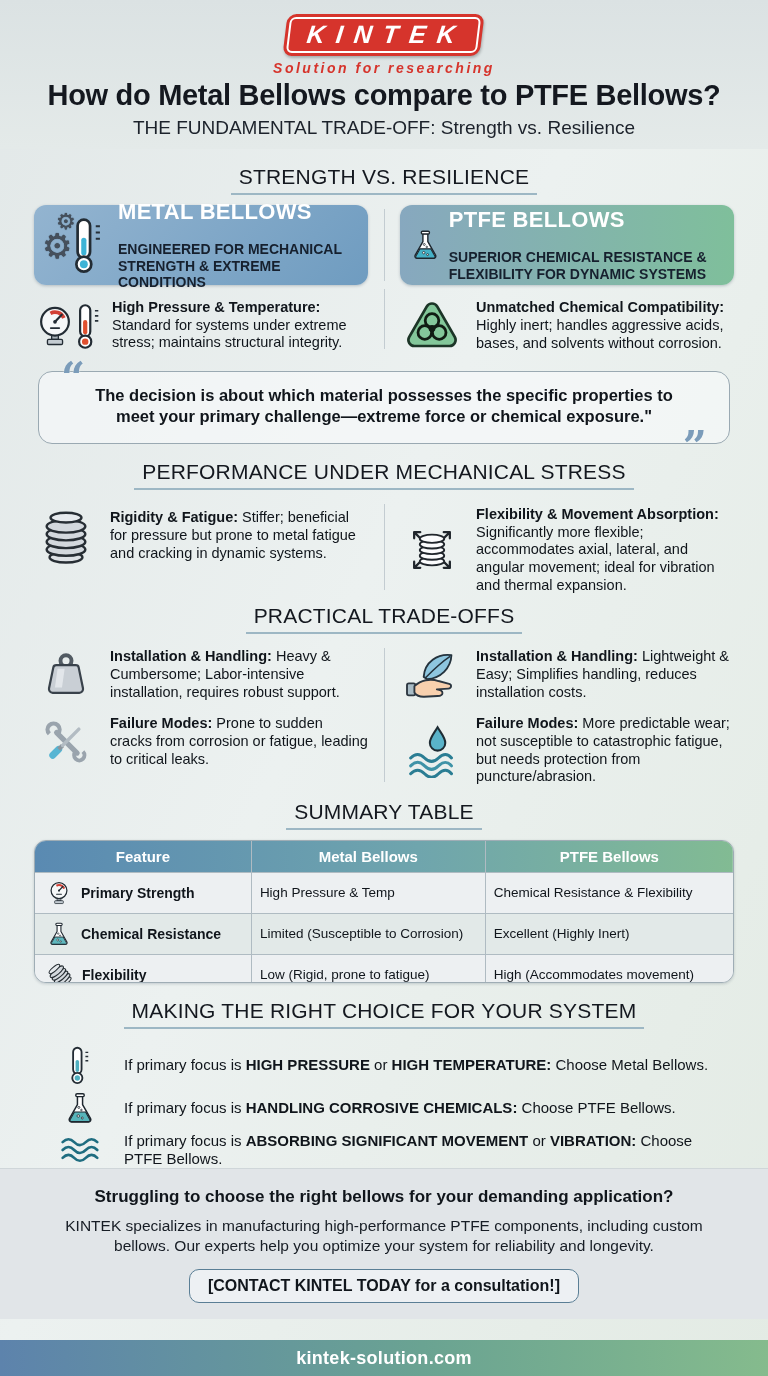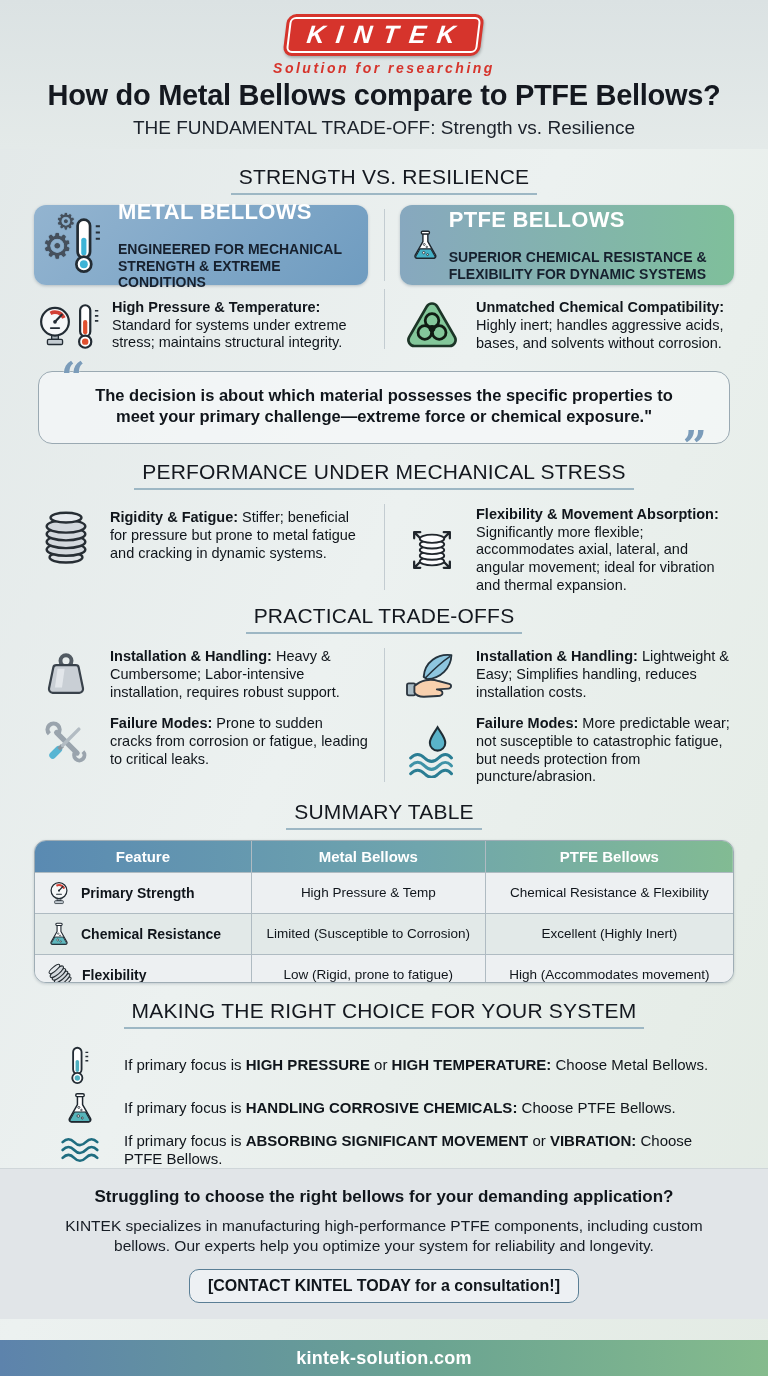--- a/index.html
+++ b/index.html
@@ -56,21 +56,21 @@
   .quote .qo { top:-6px; left:22px; text-shadow:0 0 2px #eef2f1; }
   .quote .qc { bottom:-16px; right:22px; }
   .quote p { font-size:16.5px; font-weight:bold; line-height:1.3; color:#10151b; max-width:620px; margin:0 auto; }
 
   
   .tbl-wrap { border:1.5px solid #9fadb5; border-radius:12px; overflow:hidden; background:#eef1f3;
               box-shadow:0 1px 3px rgba(30,50,70,.2); }
   table { width:100%; border-collapse:collapse; }
   thead tr { background:linear-gradient(90deg,#5a8ab2 0%,#6fa5ad 55%,#82bb93 100%);margin-top:16px; }
   th { color:#fff; font-size:15px; font-weight:bold; padding:7px 6px; }
-  td { font-size:13.5px; text-align:center; padding:7px 8px; line-height:1.15; color:#10151b; }
+  td { font-size:13.5px; text-align:left; padding:7px 8px; line-height:1.15; color:#10151b; }
   tbody tr { border-top:1px solid #afbbc2;padding-left:14px; }
   th + th, td + td { border-left:1px solid #afbbc2; }
   tbody tr:nth-child(odd)  { background:#edf0f2; }
   tbody tr:nth-child(even) { background:#e2e9e8; }
   td.fcell { text-align:left; }
   .fcell-in { display:flex; align-items:center; gap:10px; padding-left:4px; }
   .fcell-in b { font-size:14px; }
   col.c1 { width:31%; } col.c2 { width:33.5%; } col.c3 { width:35.5%; }
 
   

